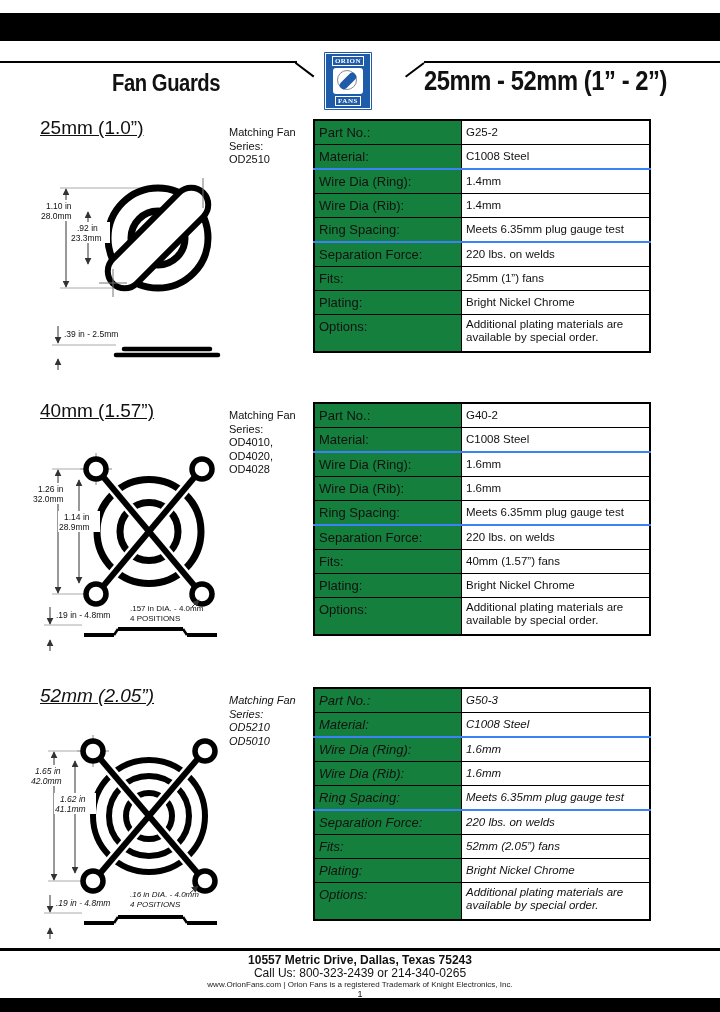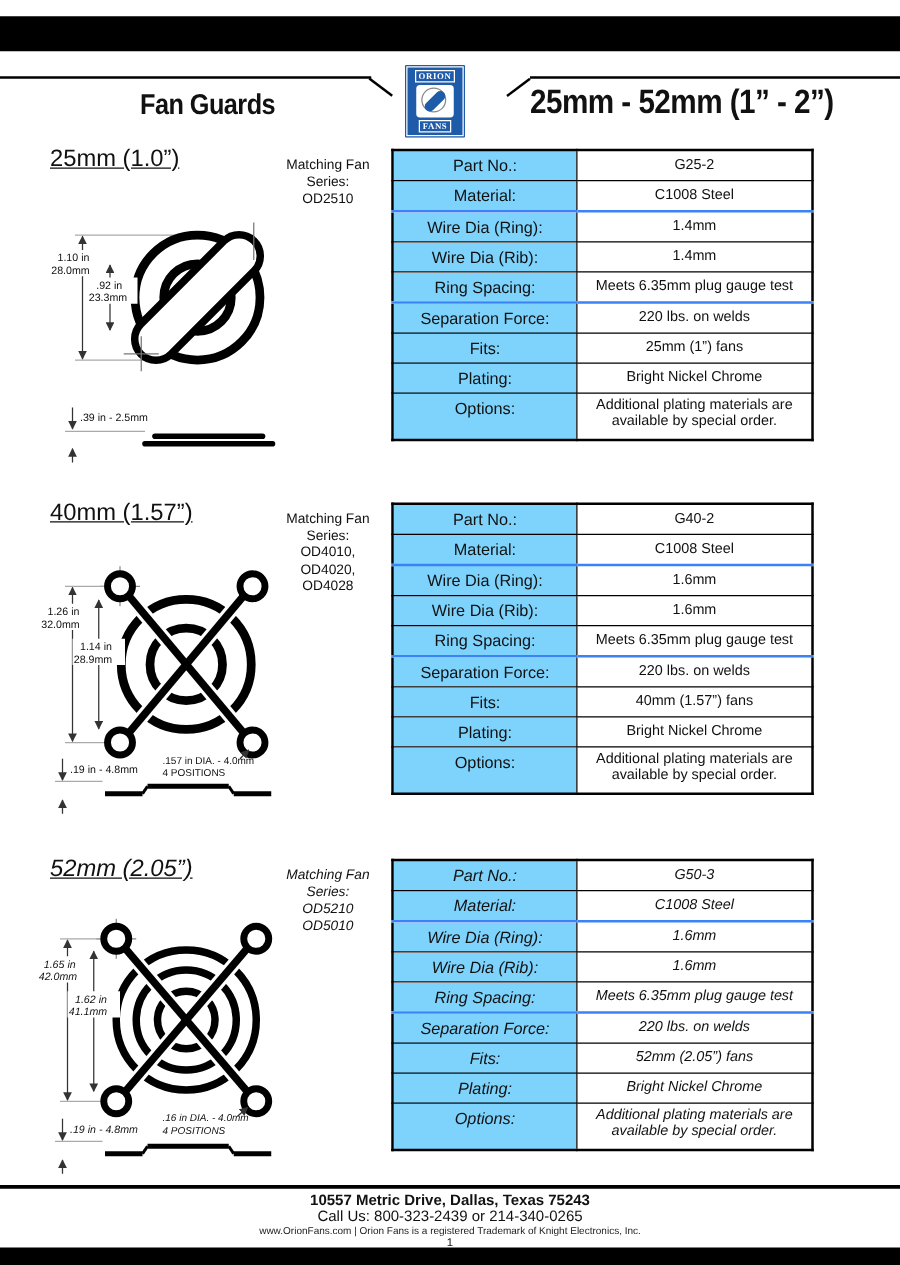--- a/index.html
+++ b/index.html
@@ -23,30 +23,30 @@
         display:flex;flex-direction:column;align-items:center;justify-content:space-between;
         padding:4px 3px;box-sizing:border-box;}
   .logo-word{color:#fff;font-family:"Liberation Serif",serif;font-weight:bold;font-size:7px;
         line-height:8px;border:1px solid #fff;padding:0 2px;letter-spacing:.5px;}
   .logo-fan{width:30px;height:26px;background:#fff;border-radius:3px;position:relative;}
   .logo-fan:before{content:"";position:absolute;left:4px;top:2px;width:20px;height:20px;
         border:1.5px solid #888;border-radius:50%;box-sizing:border-box;}
   .logo-blade{position:absolute;left:11px;top:3px;width:8px;height:20px;background:#1e5ba8;
         border-radius:4px;transform:rotate(45deg);}
   
-  .section{position:absolute;left:0;width:720px;text-align:center;}
+  .section{position:absolute;left:0;width:720px;}
   #sec1{top:115px;height:283px;}
   #sec2{top:398px;height:285px;}
   #sec3{top:683px;height:265px;font-style:italic;}
   .sec-title{position:absolute;left:40px;top:2px;font-size:19px;text-decoration:underline;}
   .matching{position:absolute;left:229px;top:11px;font-size:11px;line-height:13.5px;}
   .tablewrap{position:absolute;left:313px;top:4px;}
   table.spec{border-collapse:collapse;table-layout:fixed;width:338px;border:2px solid #000;background:#fff;}
   table.spec td{border:1px solid #000;padding:2px 4px;vertical-align:middle;overflow:hidden;}
-  td.lbl{background:#7dd3fc;width:138px;font-size:13px;height:19px;}
+  td.lbl{background:#15803d;width:138px;font-size:13px;height:19px;}
   td.val{font-size:11.5px;line-height:13px;}
   tr.grp td{border-top:2px solid #3b82f6;}
   tr.options td.val{vertical-align:top;padding-top:3px;padding-bottom:7px;}
   tr.options td.lbl{vertical-align:top;padding-top:4px;}
   
   .diagram{position:absolute;left:30px;}
   #sec1 .diagram{top:43px;}
   #sec2 .diagram{top:45px;}
   #sec3 .diagram{top:44px;}
   svg text{font-family:"Liberation Sans",sans-serif;font-size:8.5px;fill:#111;}

